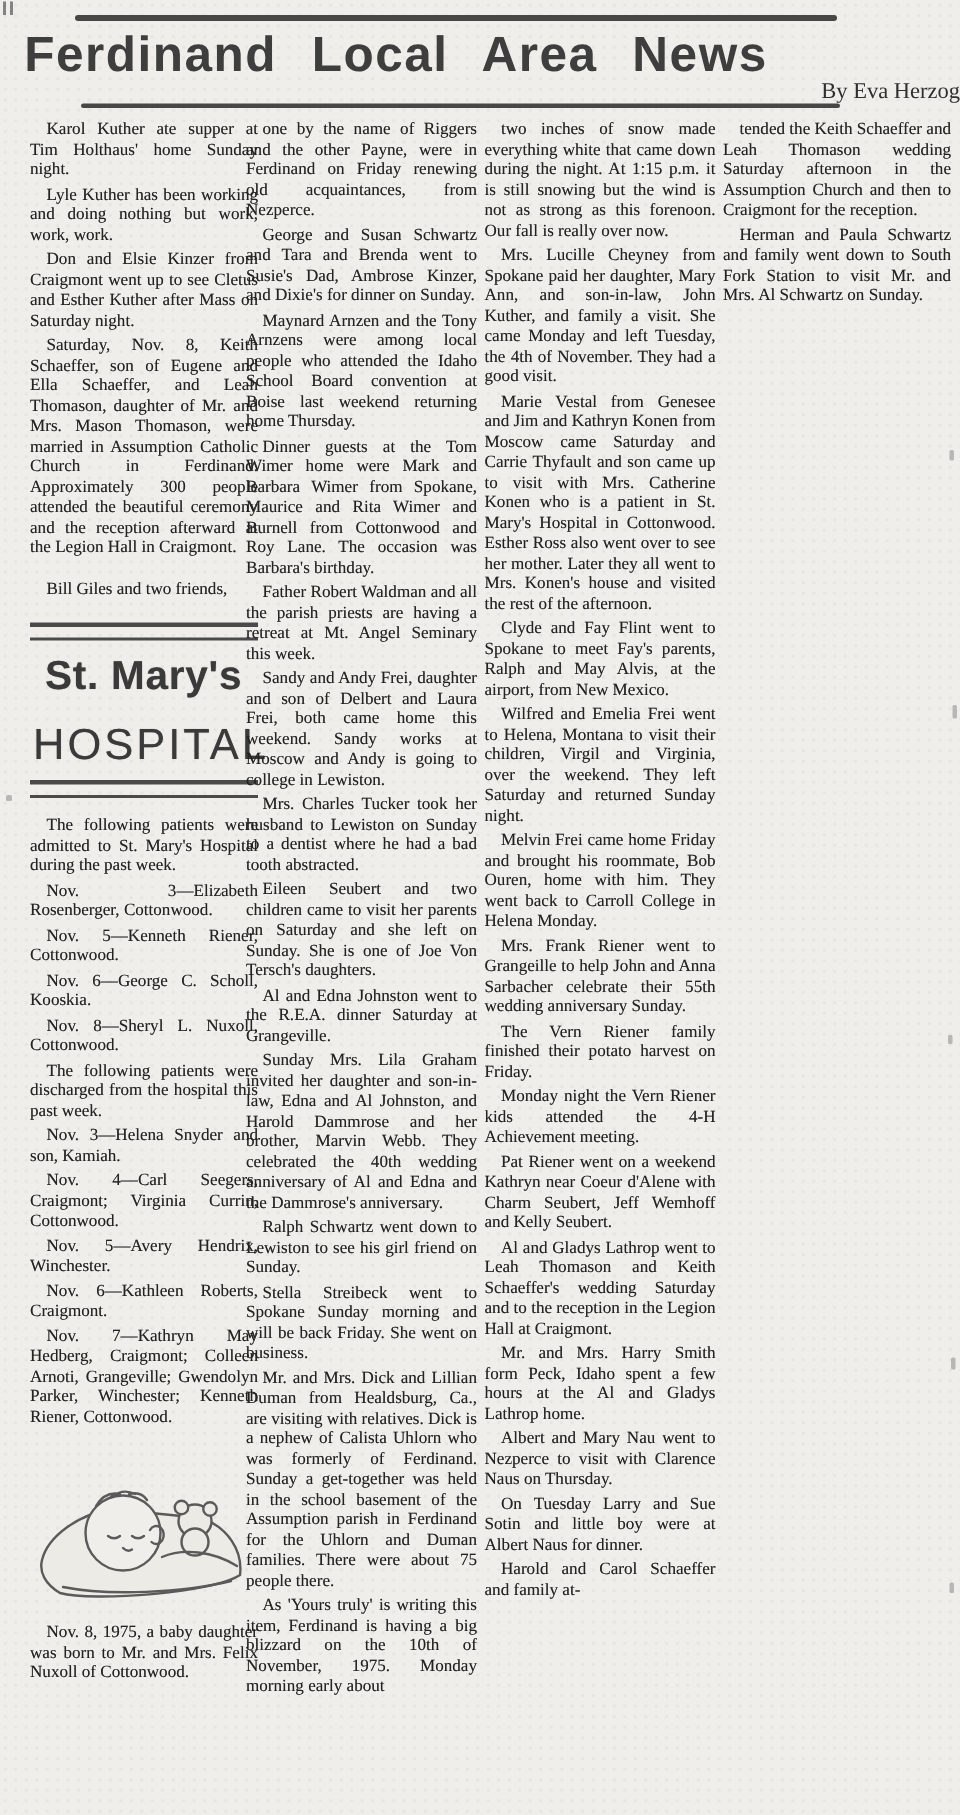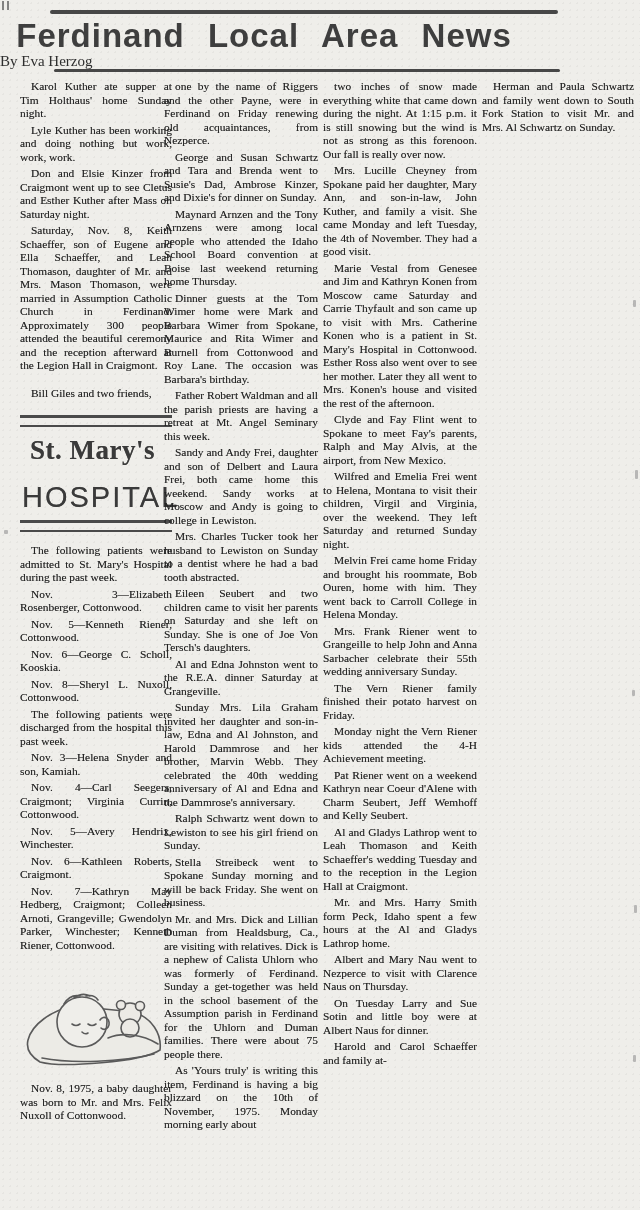--- a/index.html
+++ b/index.html
@@ -22,21 +22,21 @@
   .rule-bottom{top:69px;left:54px;width:506px;height:3px;}
   .title{
     position:absolute;top:17px;left:0;width:528px;margin:0;
     text-align:center;
     font-family:"Liberation Sans", sans-serif;
     font-weight:bold;font-size:33px;letter-spacing:1px;word-spacing:13px;
     color:#3e3e3e;
   }
   .byline{
     position:absolute;top:53px;left:0;width:640px;
-    text-align:left;font-size:15px;color:#2f2f2f;
+    text-align:right;font-size:15px;color:#2f2f2f;
     font-family:"Liberation Serif", serif;
   }
   .col{position:absolute;top:80px;}
   .col1{left:20px;width:152px;}
   .col2{left:164px;width:154px;}
   .col3{left:323px;width:154px;}
   .col4{left:482px;width:152px;}
   .para{
     margin:0 0 3px 0;
     font-size:11.4px;line-height:13.5px;
@@ -45,21 +45,21 @@
     text-shadow:0 0 0.4px rgba(20,20,20,0.45);
   }
   .hanging{margin-top:14px;}
   .hospital{margin-top:15px;}
   .dbl-rule{
     height:7px;margin:5px 0;
     border-top:3px solid #4a4a4a;
     border-bottom:2px solid #4a4a4a;
   }
   .h-serif{
-    font-family:Liberation Serif, serif;
+    font-family:Liberation Sans, sans-serif;
     font-weight:bold;font-size:27px;color:#3a3a3a;
     margin:8px 0 15px 10px;letter-spacing:0.5px;
     text-shadow:0 0 0.5px rgba(20,20,20,0.5);
   }
   .h-sans{
     font-family:"Liberation Sans", sans-serif;
     font-weight:normal;font-size:29px;letter-spacing:2px;color:#3a3a3a;
     margin:4px 0 6px 2px;
     text-shadow:0 0 0.5px rgba(20,20,20,0.5);
   }
@@ -153,27 +153,28 @@
       <p class="para">two inches of snow made everything white that came down during the night. At 1:15 p.m. it is still snowing but the wind is not as strong as this forenoon. Our fall is really over now.</p>
       <p class="para">Mrs. Lucille Cheyney from Spokane paid her daughter, Mary Ann, and son-in-law, John Kuther, and family a visit. She came Monday and left Tuesday, the 4th of November. They had a good visit.</p>
       <p class="para">Marie Vestal from Genesee and Jim and Kathryn Konen from Moscow came Saturday and Carrie Thyfault and son came up to visit with Mrs. Catherine Konen who is a patient in St. Mary's Hospital in Cottonwood. Esther Ross also went over to see her mother. Later they all went to Mrs. Konen's house and visited the rest of the afternoon.</p>
       <p class="para">Clyde and Fay Flint went to Spokane to meet Fay's parents, Ralph and May Alvis, at the airport, from New Mexico.</p>
       <p class="para">Wilfred and Emelia Frei went to Helena, Montana to visit their children, Virgil and Virginia, over the weekend. They left Saturday and returned Sunday night.</p>
       <p class="para">Melvin Frei came home Friday and brought his roommate, Bob Ouren, home with him. They went back to Carroll College in Helena Monday.</p>
       <p class="para">Mrs. Frank Riener went to Grangeille to help John and Anna Sarbacher celebrate their 55th wedding anniversary Sunday.</p>
       <p class="para">The Vern Riener family finished their potato harvest on Friday.</p>
       <p class="para">Monday night the Vern Riener kids attended the 4-H Achievement meeting.</p>
       <p class="para">Pat Riener went on a weekend Kathryn near Coeur d'Alene with Charm Seubert, Jeff Wemhoff and Kelly Seubert.</p>
-      <p class="para">Al and Gladys Lathrop went to Leah Thomason and Keith Schaeffer's wedding Tuesday and to the reception in the Legion Hall at Craigmont.</p>
+      <p class="para">Al and Gladys Lathrop went to Leah Thomason and Keith Schaeffer's wedding Saturday and to the reception in the Legion Hall at Craigmont.</p>
       <p class="para">Mr. and Mrs. Harry Smith form Peck, Idaho spent a few hours at the Al and Gladys Lathrop home.</p>
       <p class="para">Albert and Mary Nau went to Nezperce to visit with Clarence Naus on Thursday.</p>
       <p class="para">On Tuesday Larry and Sue Sotin and little boy were at Albert Naus for dinner.</p>
       <p class="para">Harold and Carol Schaeffer and family at-</p>
     </div>
   <div class="col col4">
+      <p class="para">tended the Keith Schaeffer and Leah Thomason wedding Saturday afternoon in the Assumption Church and then to Craigmont for the reception.</p>
       <p class="para">Herman and Paula Schwartz and family went down to South Fork Station to visit Mr. and Mrs. Al Schwartz on Sunday.</p>
     </div>
 
   <div class="speck" style="left:633px;top:300px;width:3px;height:7px;"></div>
   <div class="speck" style="left:635px;top:470px;width:3px;height:9px;"></div>
   <div class="speck" style="left:632px;top:690px;width:3px;height:6px;"></div>
   <div class="speck" style="left:634px;top:905px;width:3px;height:8px;"></div>
   <div class="speck" style="left:633px;top:1055px;width:3px;height:7px;"></div>
   <div class="speck" style="left:4px;top:530px;width:4px;height:4px;"></div>
 </div>

